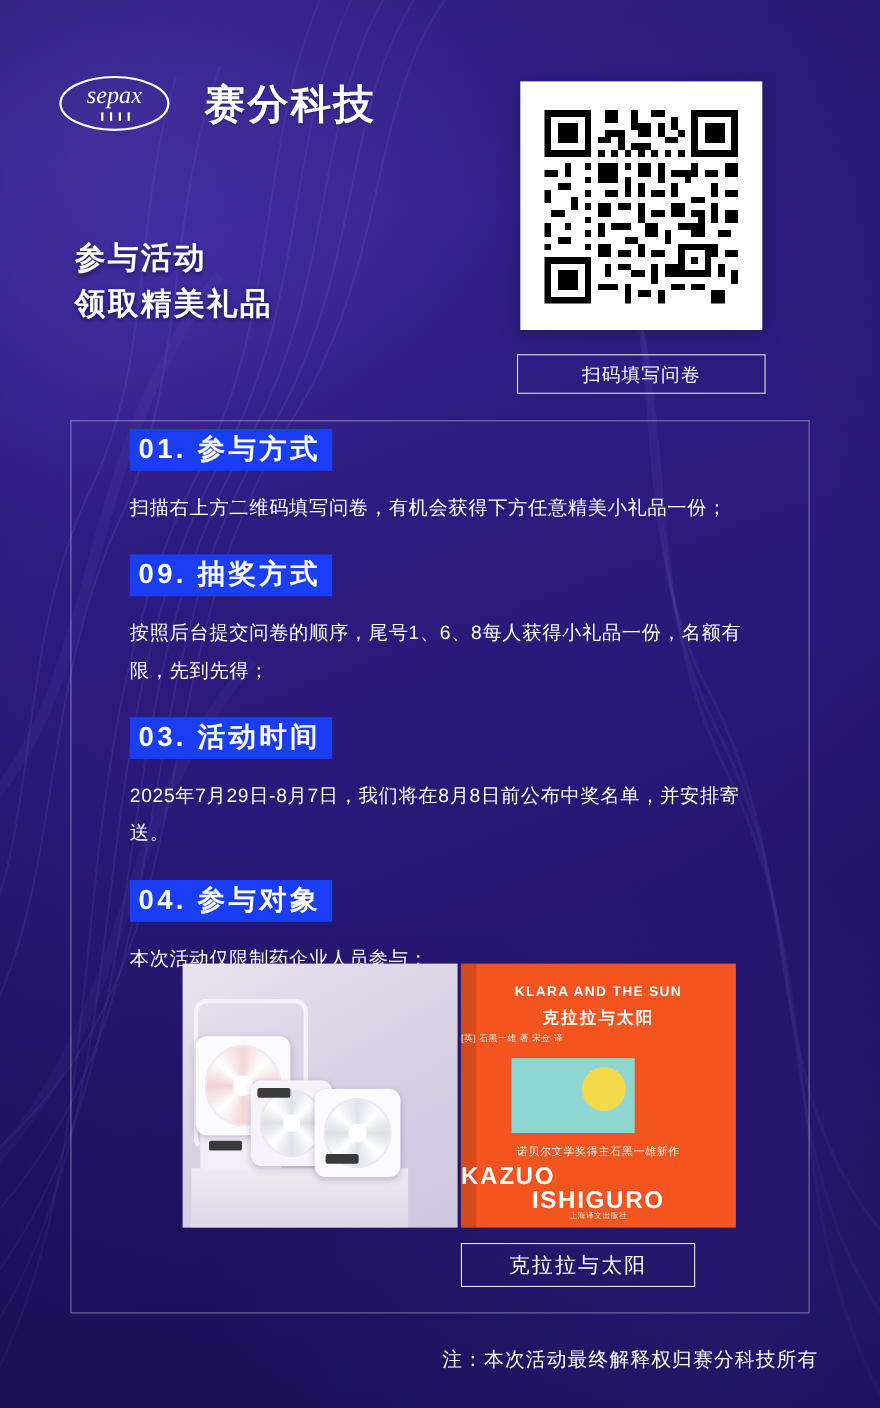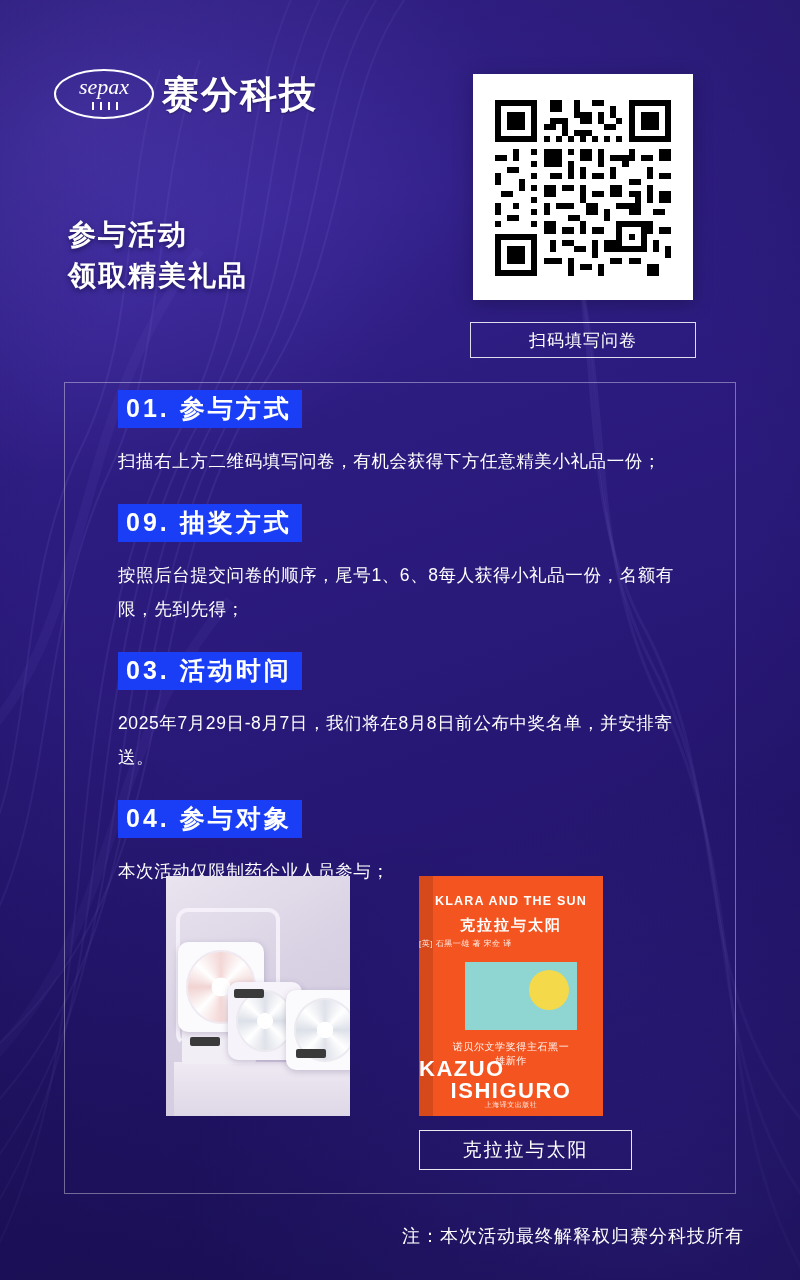--- a/index.html
+++ b/index.html
@@ -37,21 +37,21 @@
     pointer-events: none;
   }
 
   
   .logo-wrap {
     position: absolute;
     left: 52px;
     top: 66px;
     display: flex;
     align-items: center;
-    gap: 6px;
+    gap: 30px;
   }
   .logo-mark {
     width: 104px;
     height: 56px;
     position: relative;
   }
   .logo-cn {
     color: #ffffff;
     font-size: 37px;
     font-weight: bold;
@@ -163,21 +163,21 @@
     left: 166px;
     top: 876px;
     width: 530px;
     display: flex;
     gap: 40px;
   }
   .gift {
     width: 213px;
   }
   .gift-img {
-    width: 184px;
+    width: 250px;
     height: 240px;
     overflow: hidden;
     position: relative;
   }
   .gift-img.fan {
     background: linear-gradient(150deg, #e9e4ef 0%, #d9d2e4 45%, #cfc7dd 100%);
   }
   .gift-img.book {
     background: #f4541f;
   }

